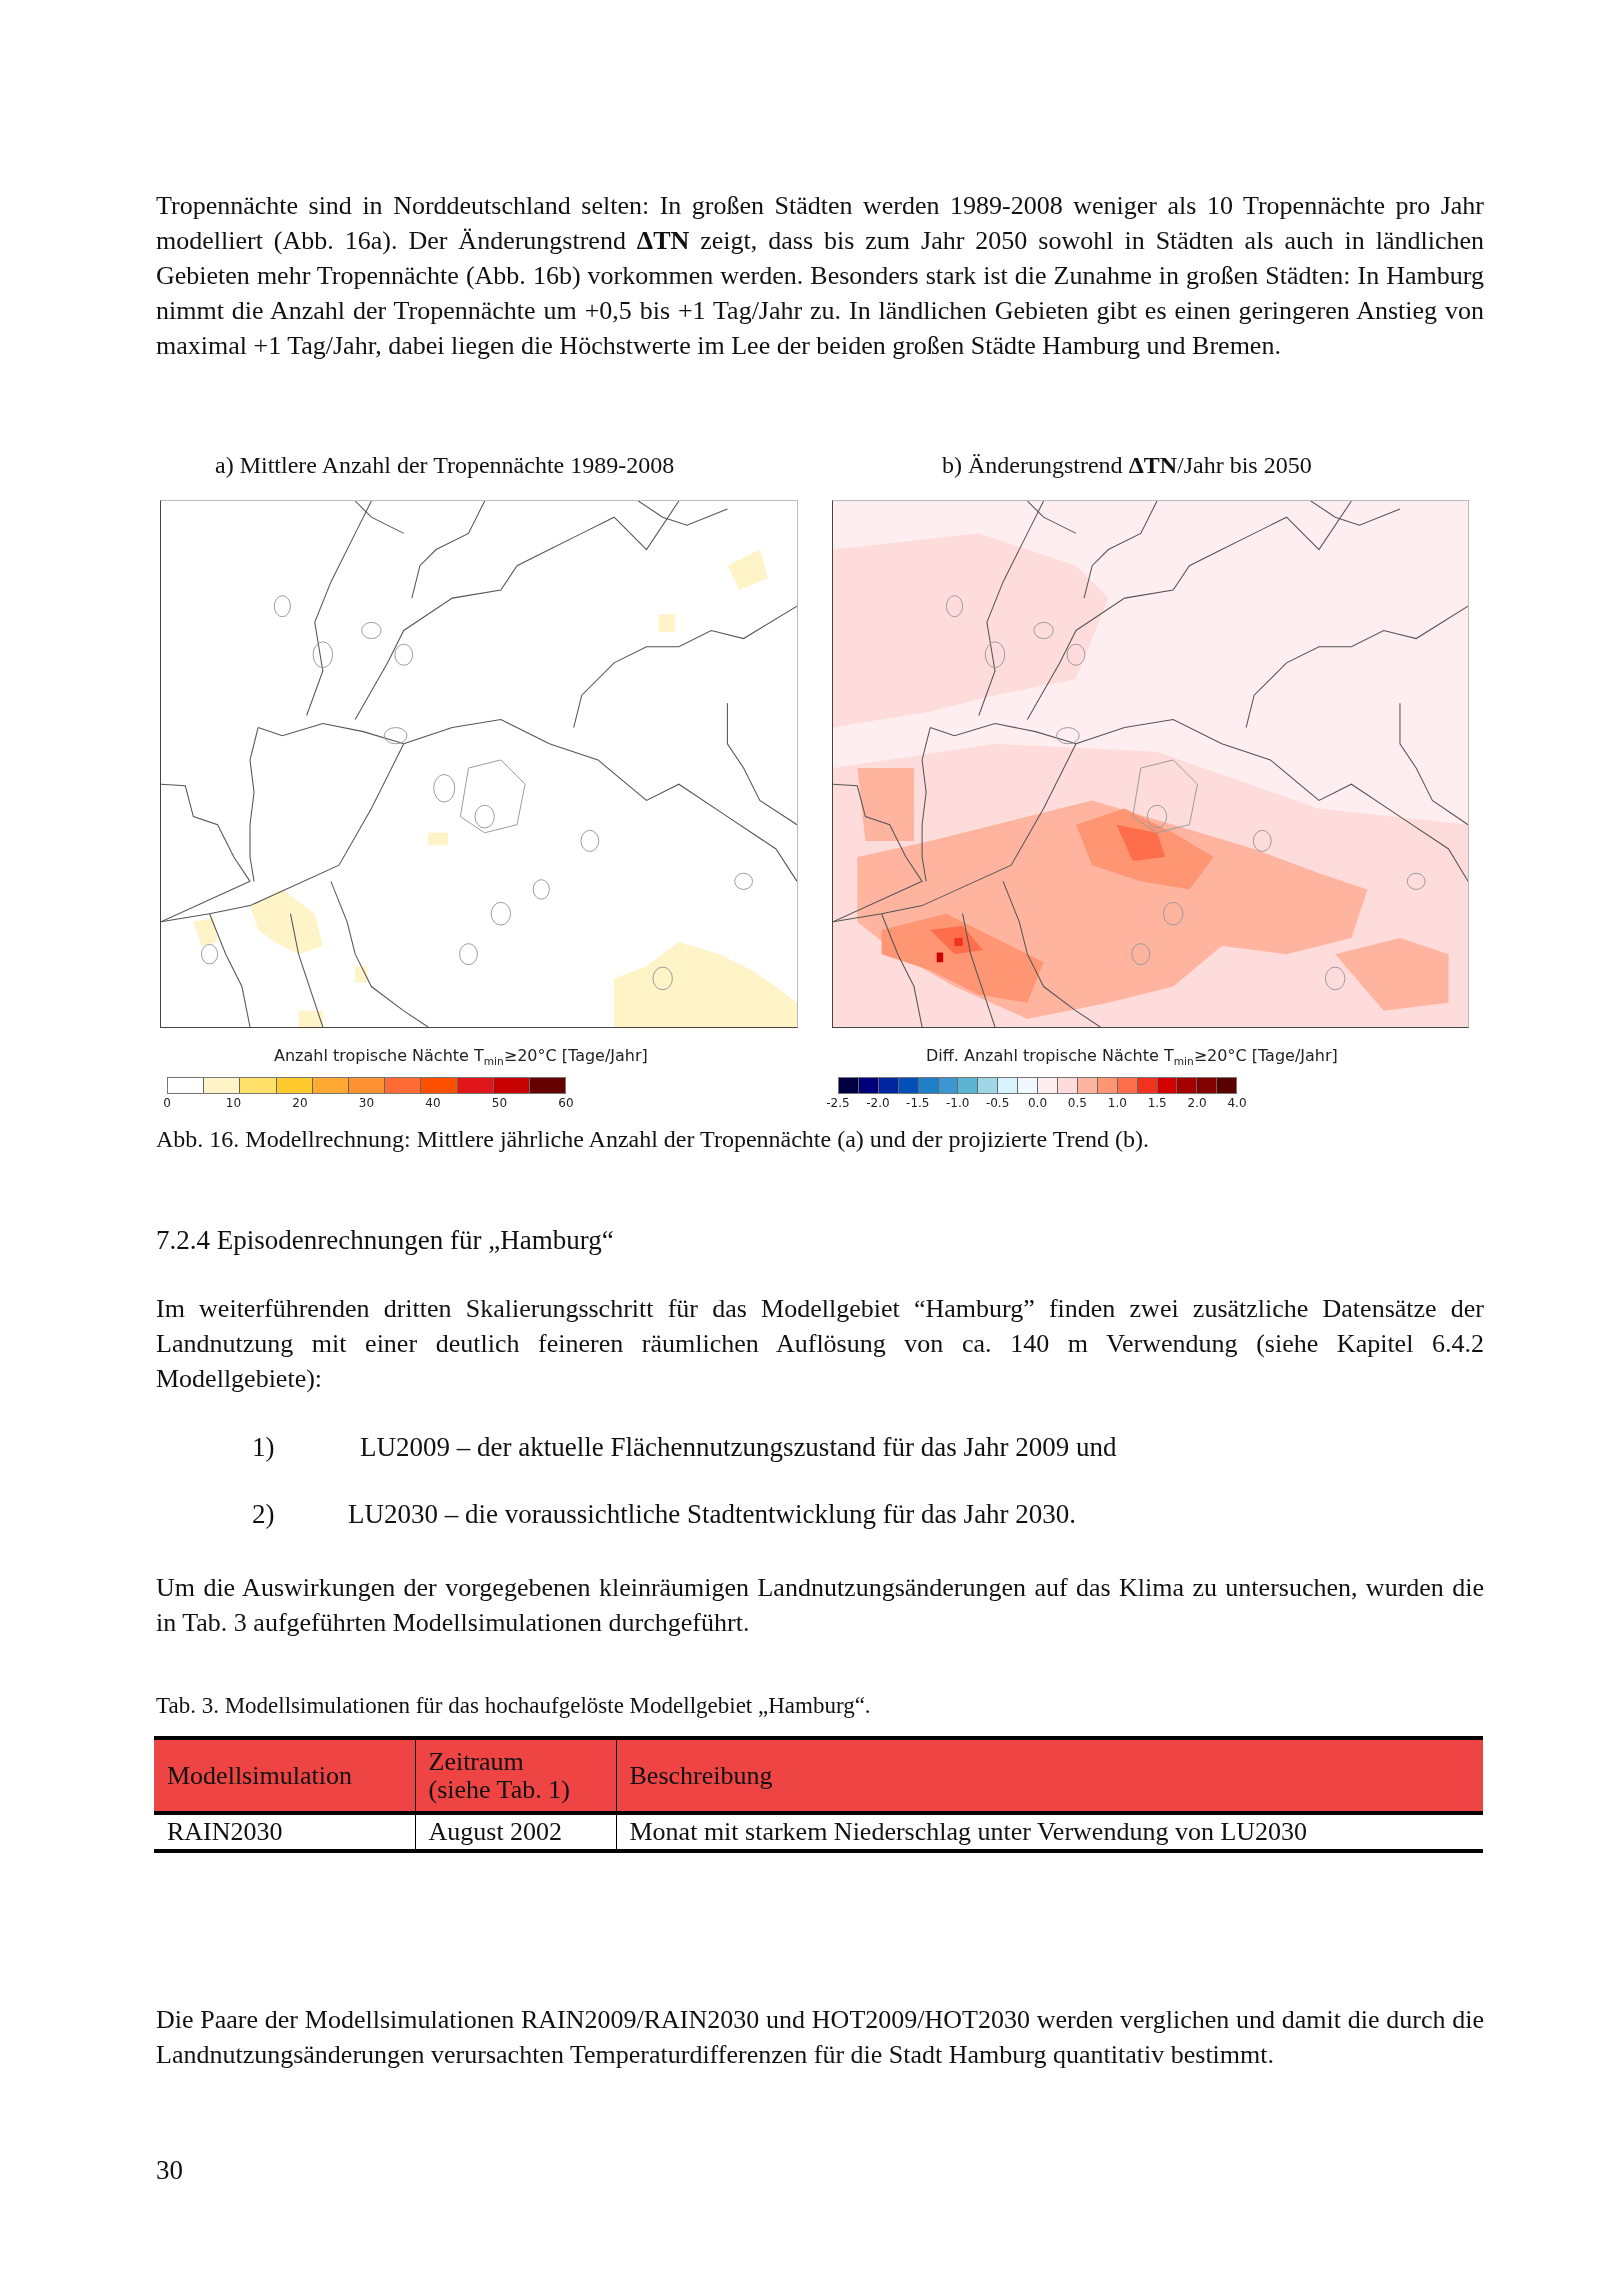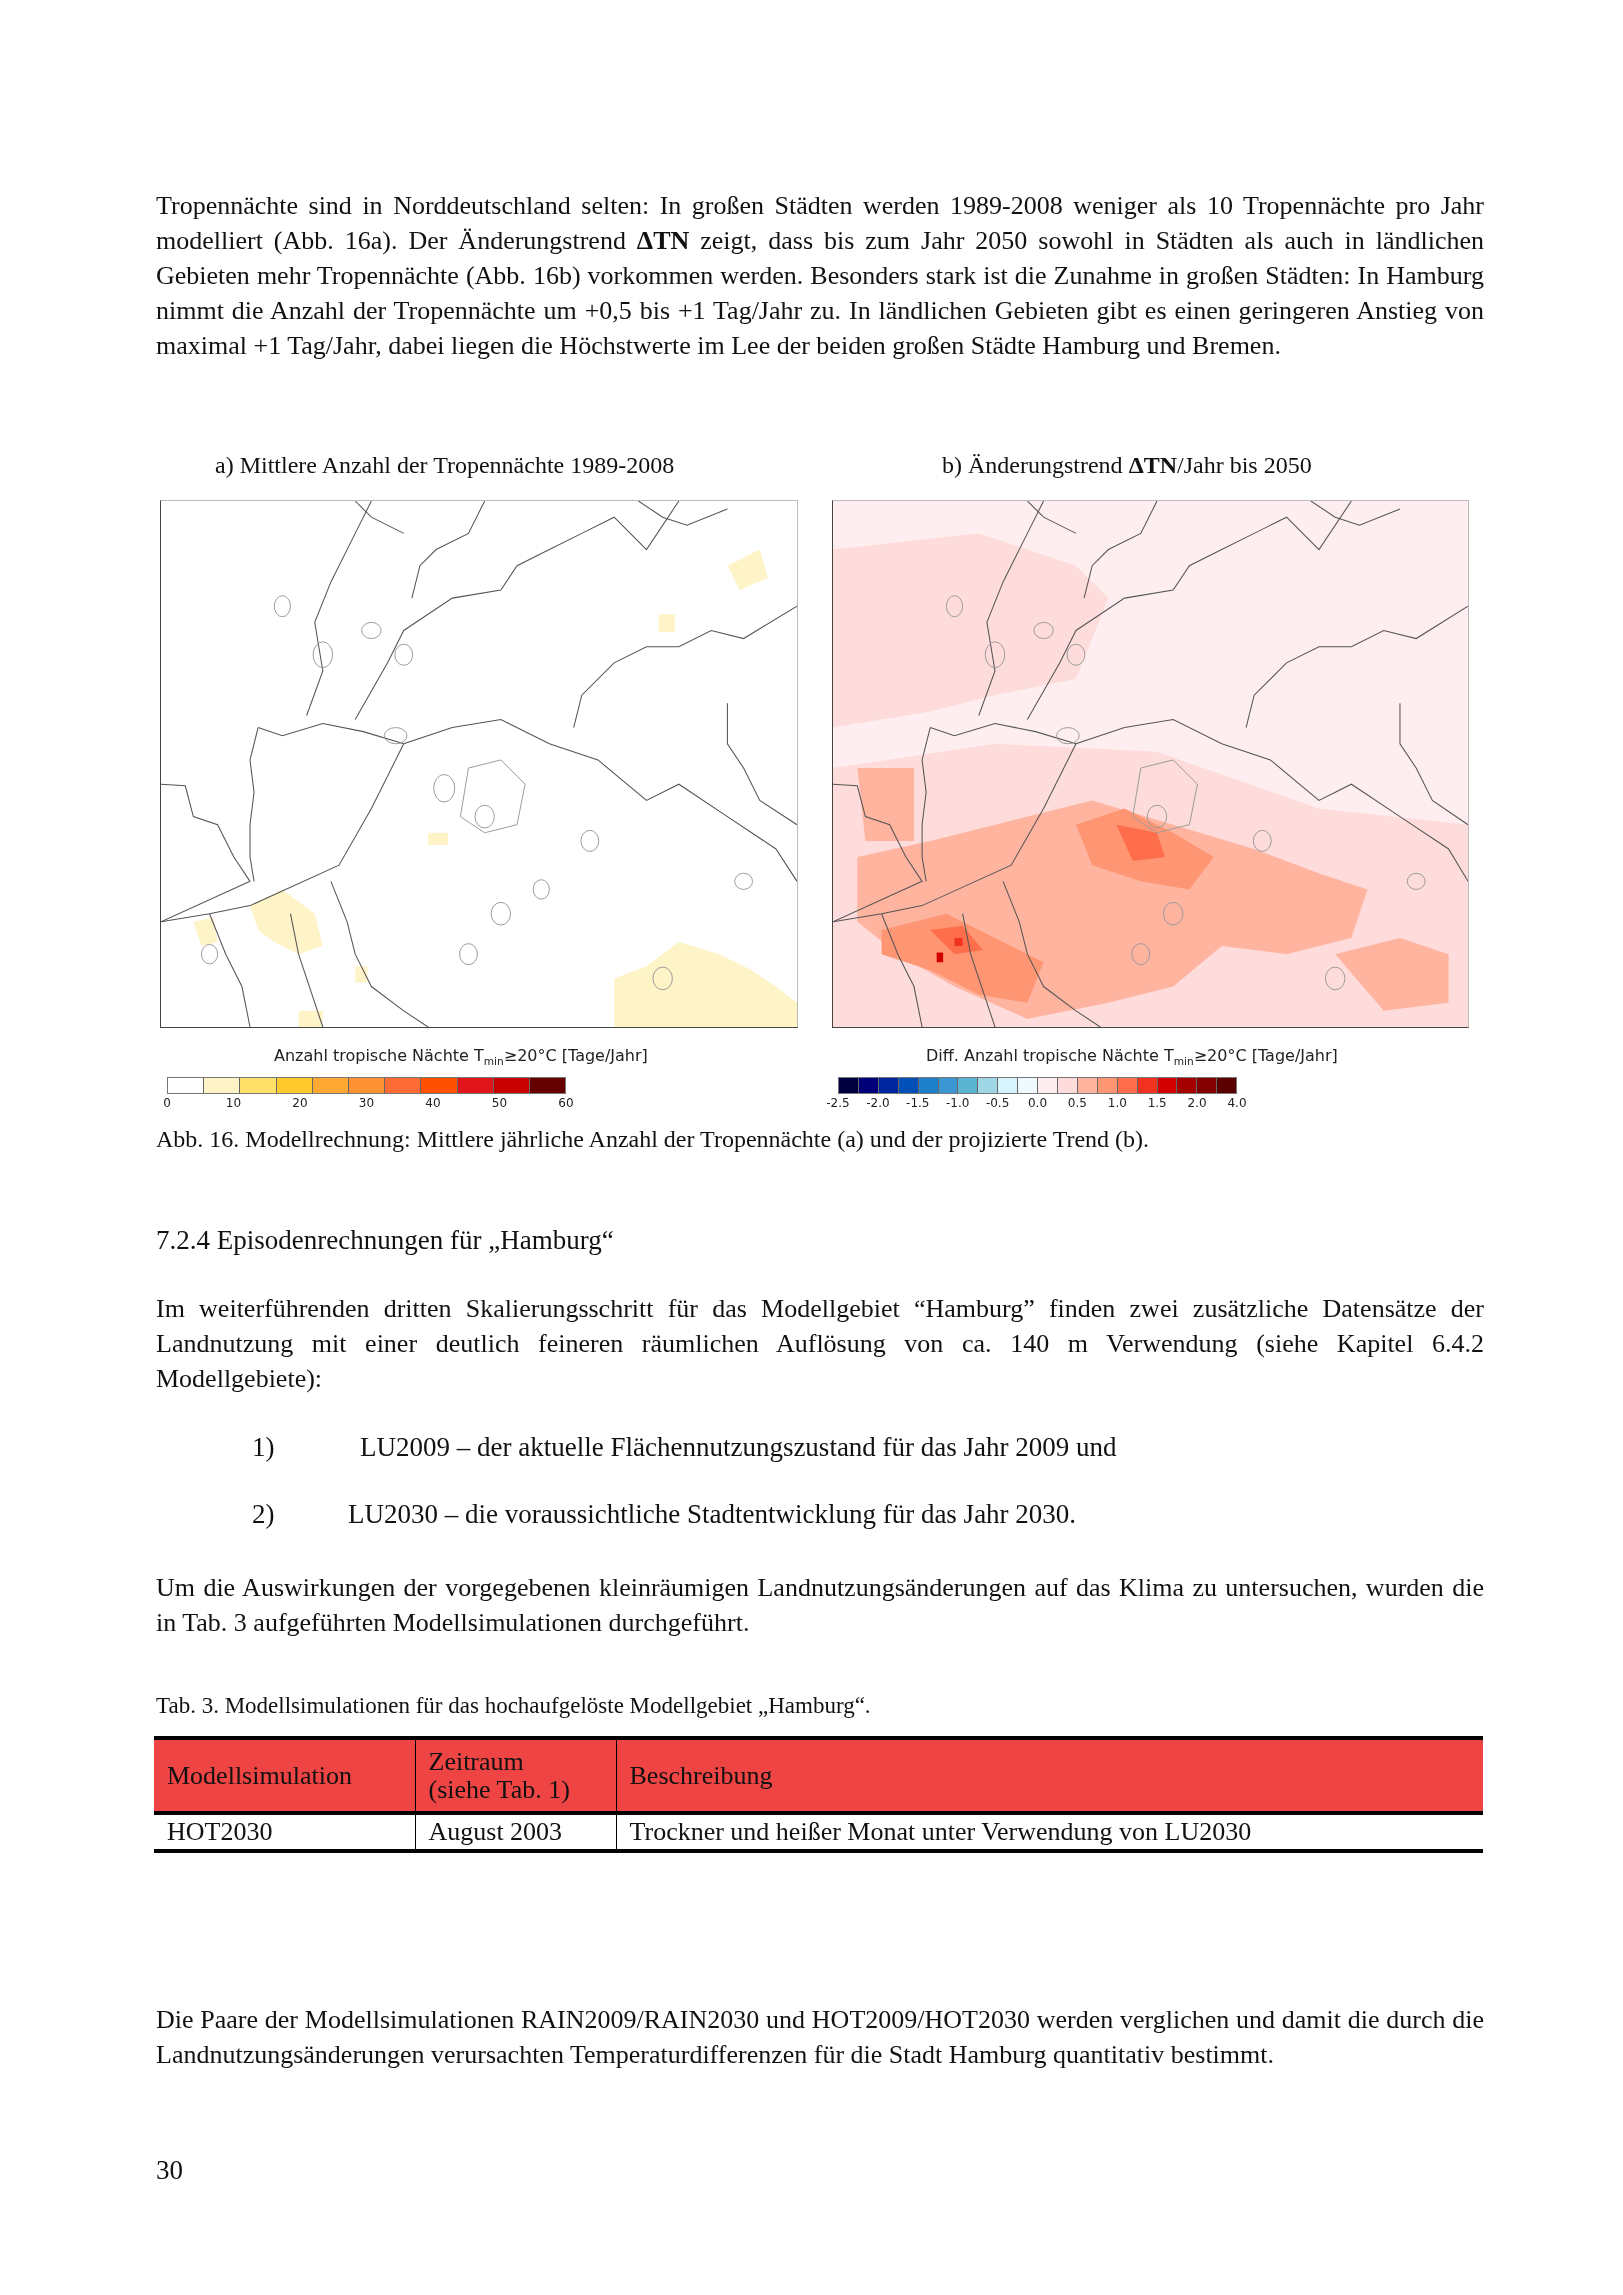--- a/index.html
+++ b/index.html
@@ -227,23 +227,23 @@
     </colgroup>
   <thead>
     <tr>
       <th>Modellsimulation</th>
       <th><span>Zeitraum</span><br><span>(siehe Tab. 1)</span></th>
       <th>Beschreibung</th>
     </tr>
   </thead>
   <tbody>
     <tr>
-      <td>HOT2030</td>
-      <td>August 2003</td>
-      <td>Trockner und heißer Monat unter Verwendung von LU2030</td>
+      <td>RAIN2030</td>
+      <td>August 2002</td>
+      <td>Monat mit starkem Niederschlag unter Verwendung von LU2030</td>
     </tr>
   </tbody>
 </table>
 
 <div class="para" style="top:2002px;">Die Paare der Modellsimulationen RAIN2009/RAIN2030 und HOT2009/HOT2030 werden verglichen und damit die durch die Landnutzungsänderungen verursachten Temperaturdifferenzen für die Stadt Hamburg quantitativ bestimmt.</div>
 
 <div class="pageno">30</div>
 
 
 </body></html>

